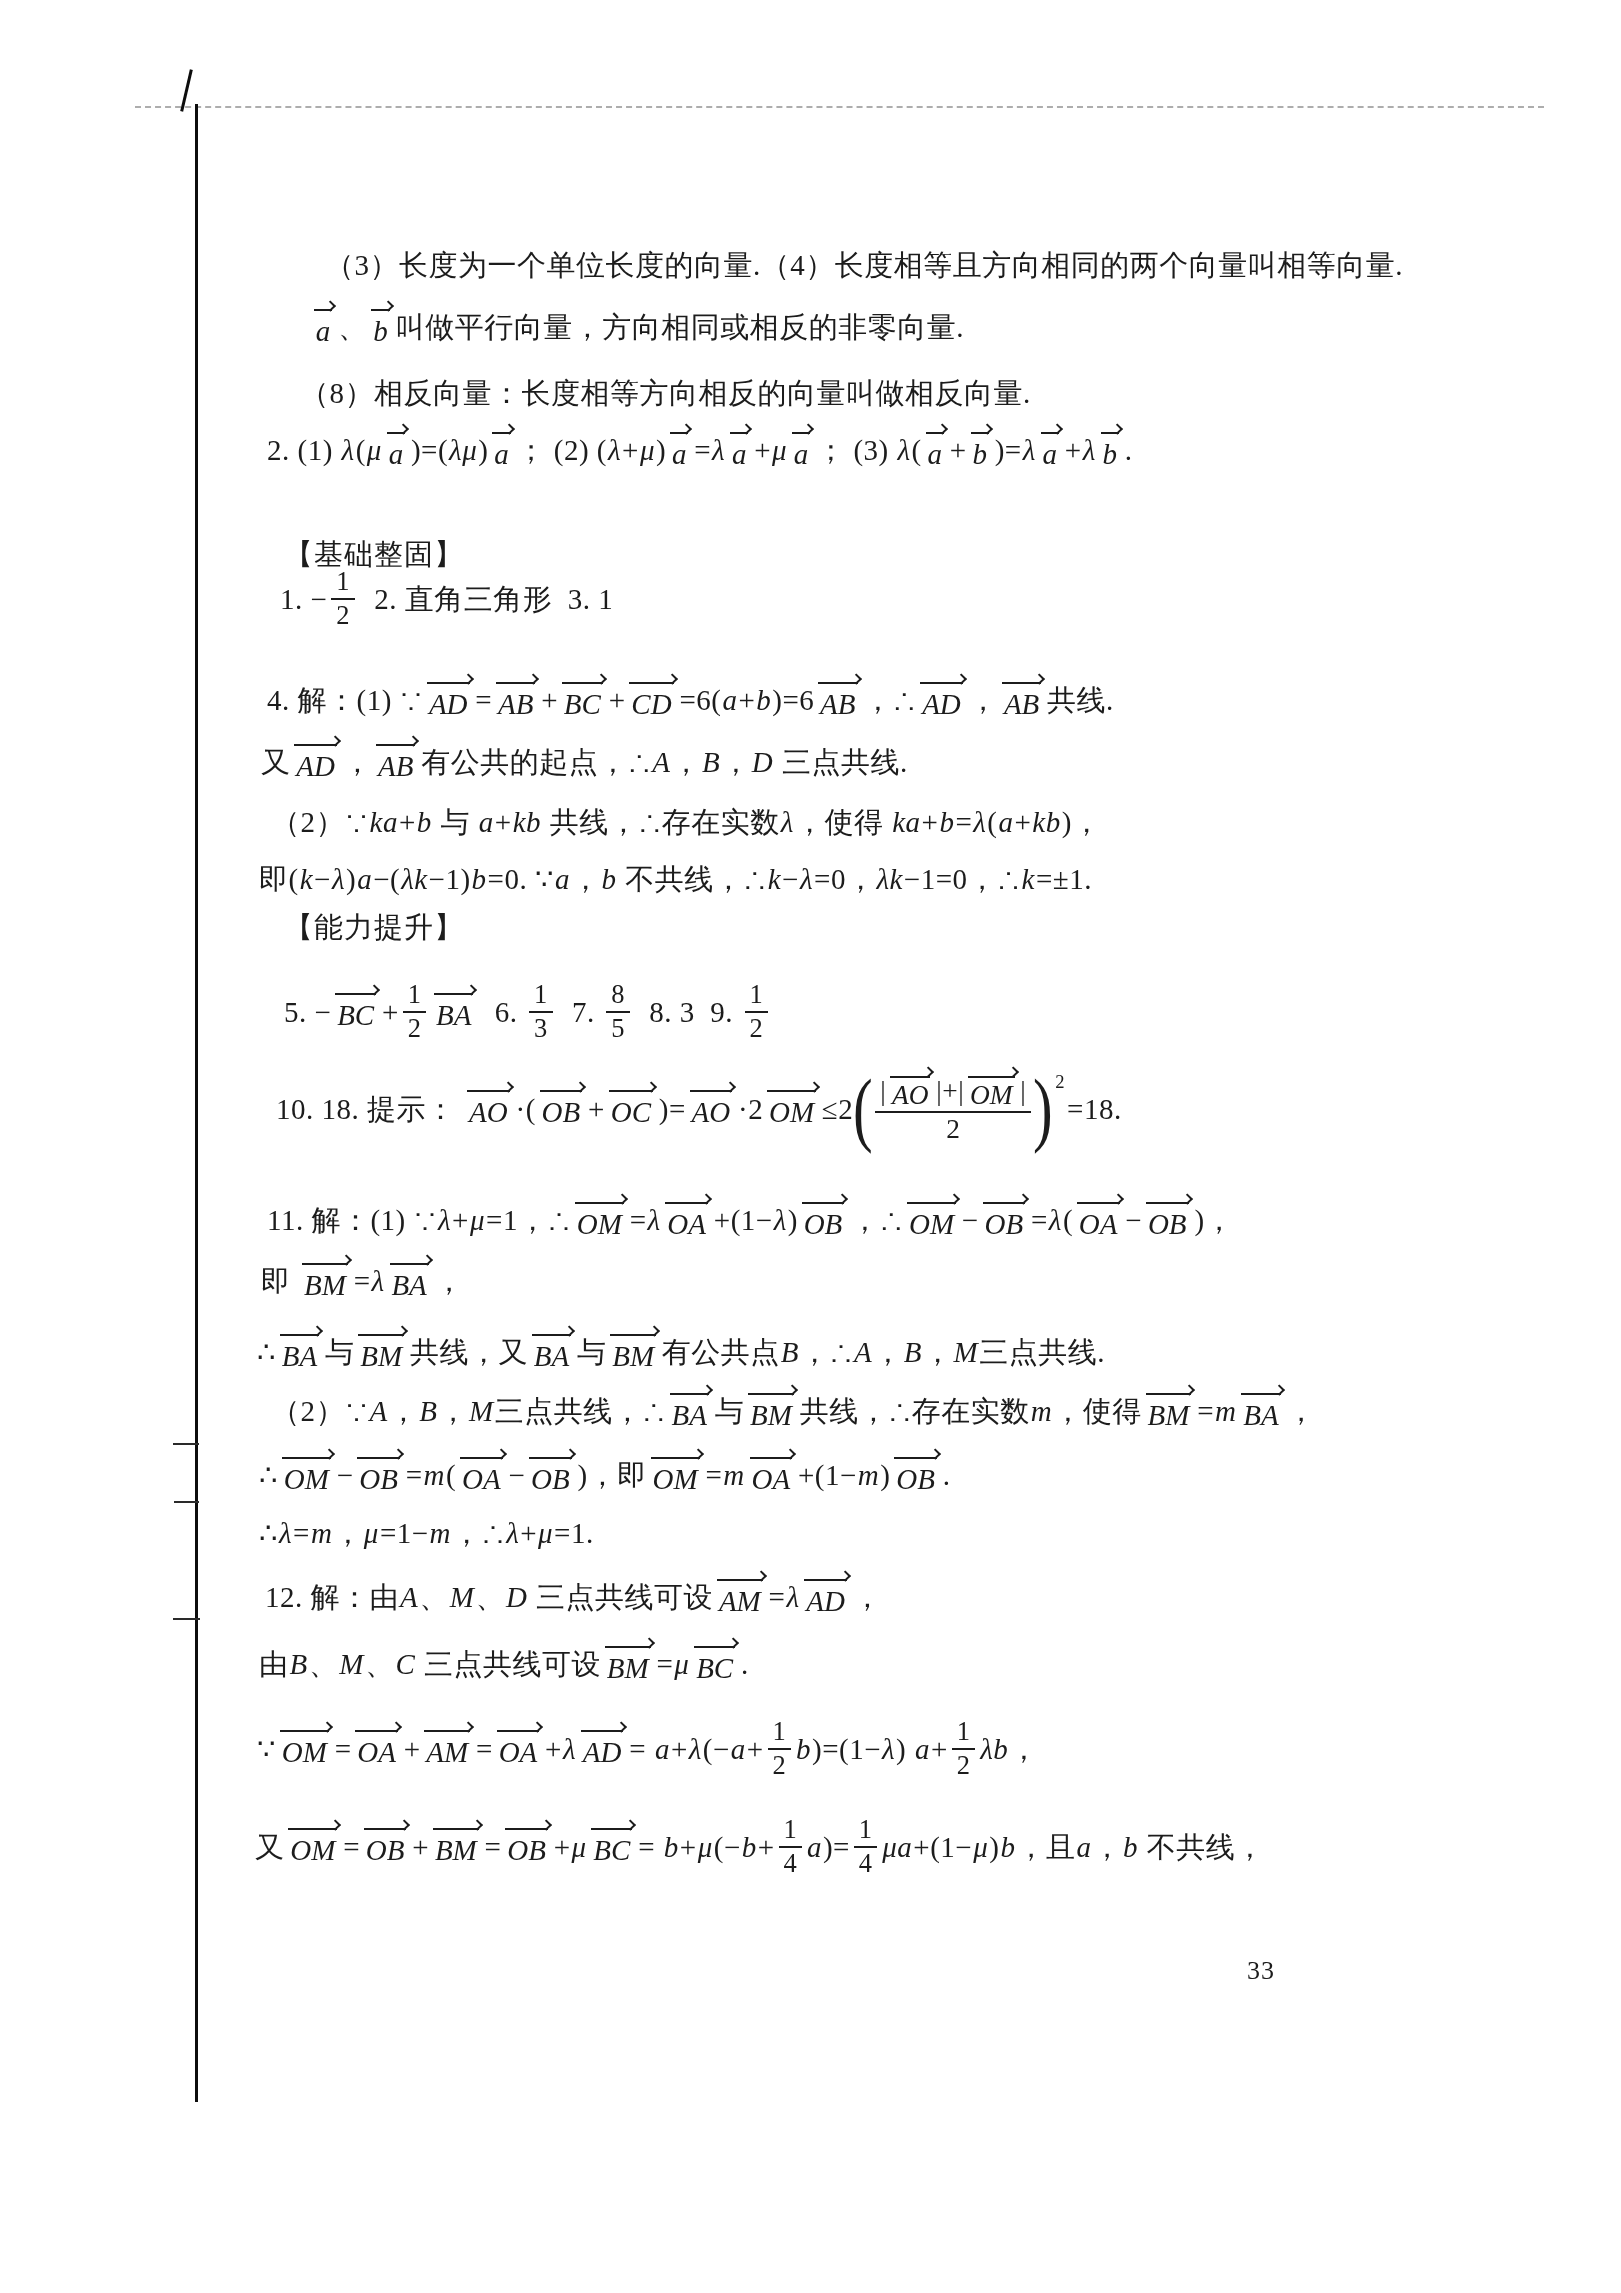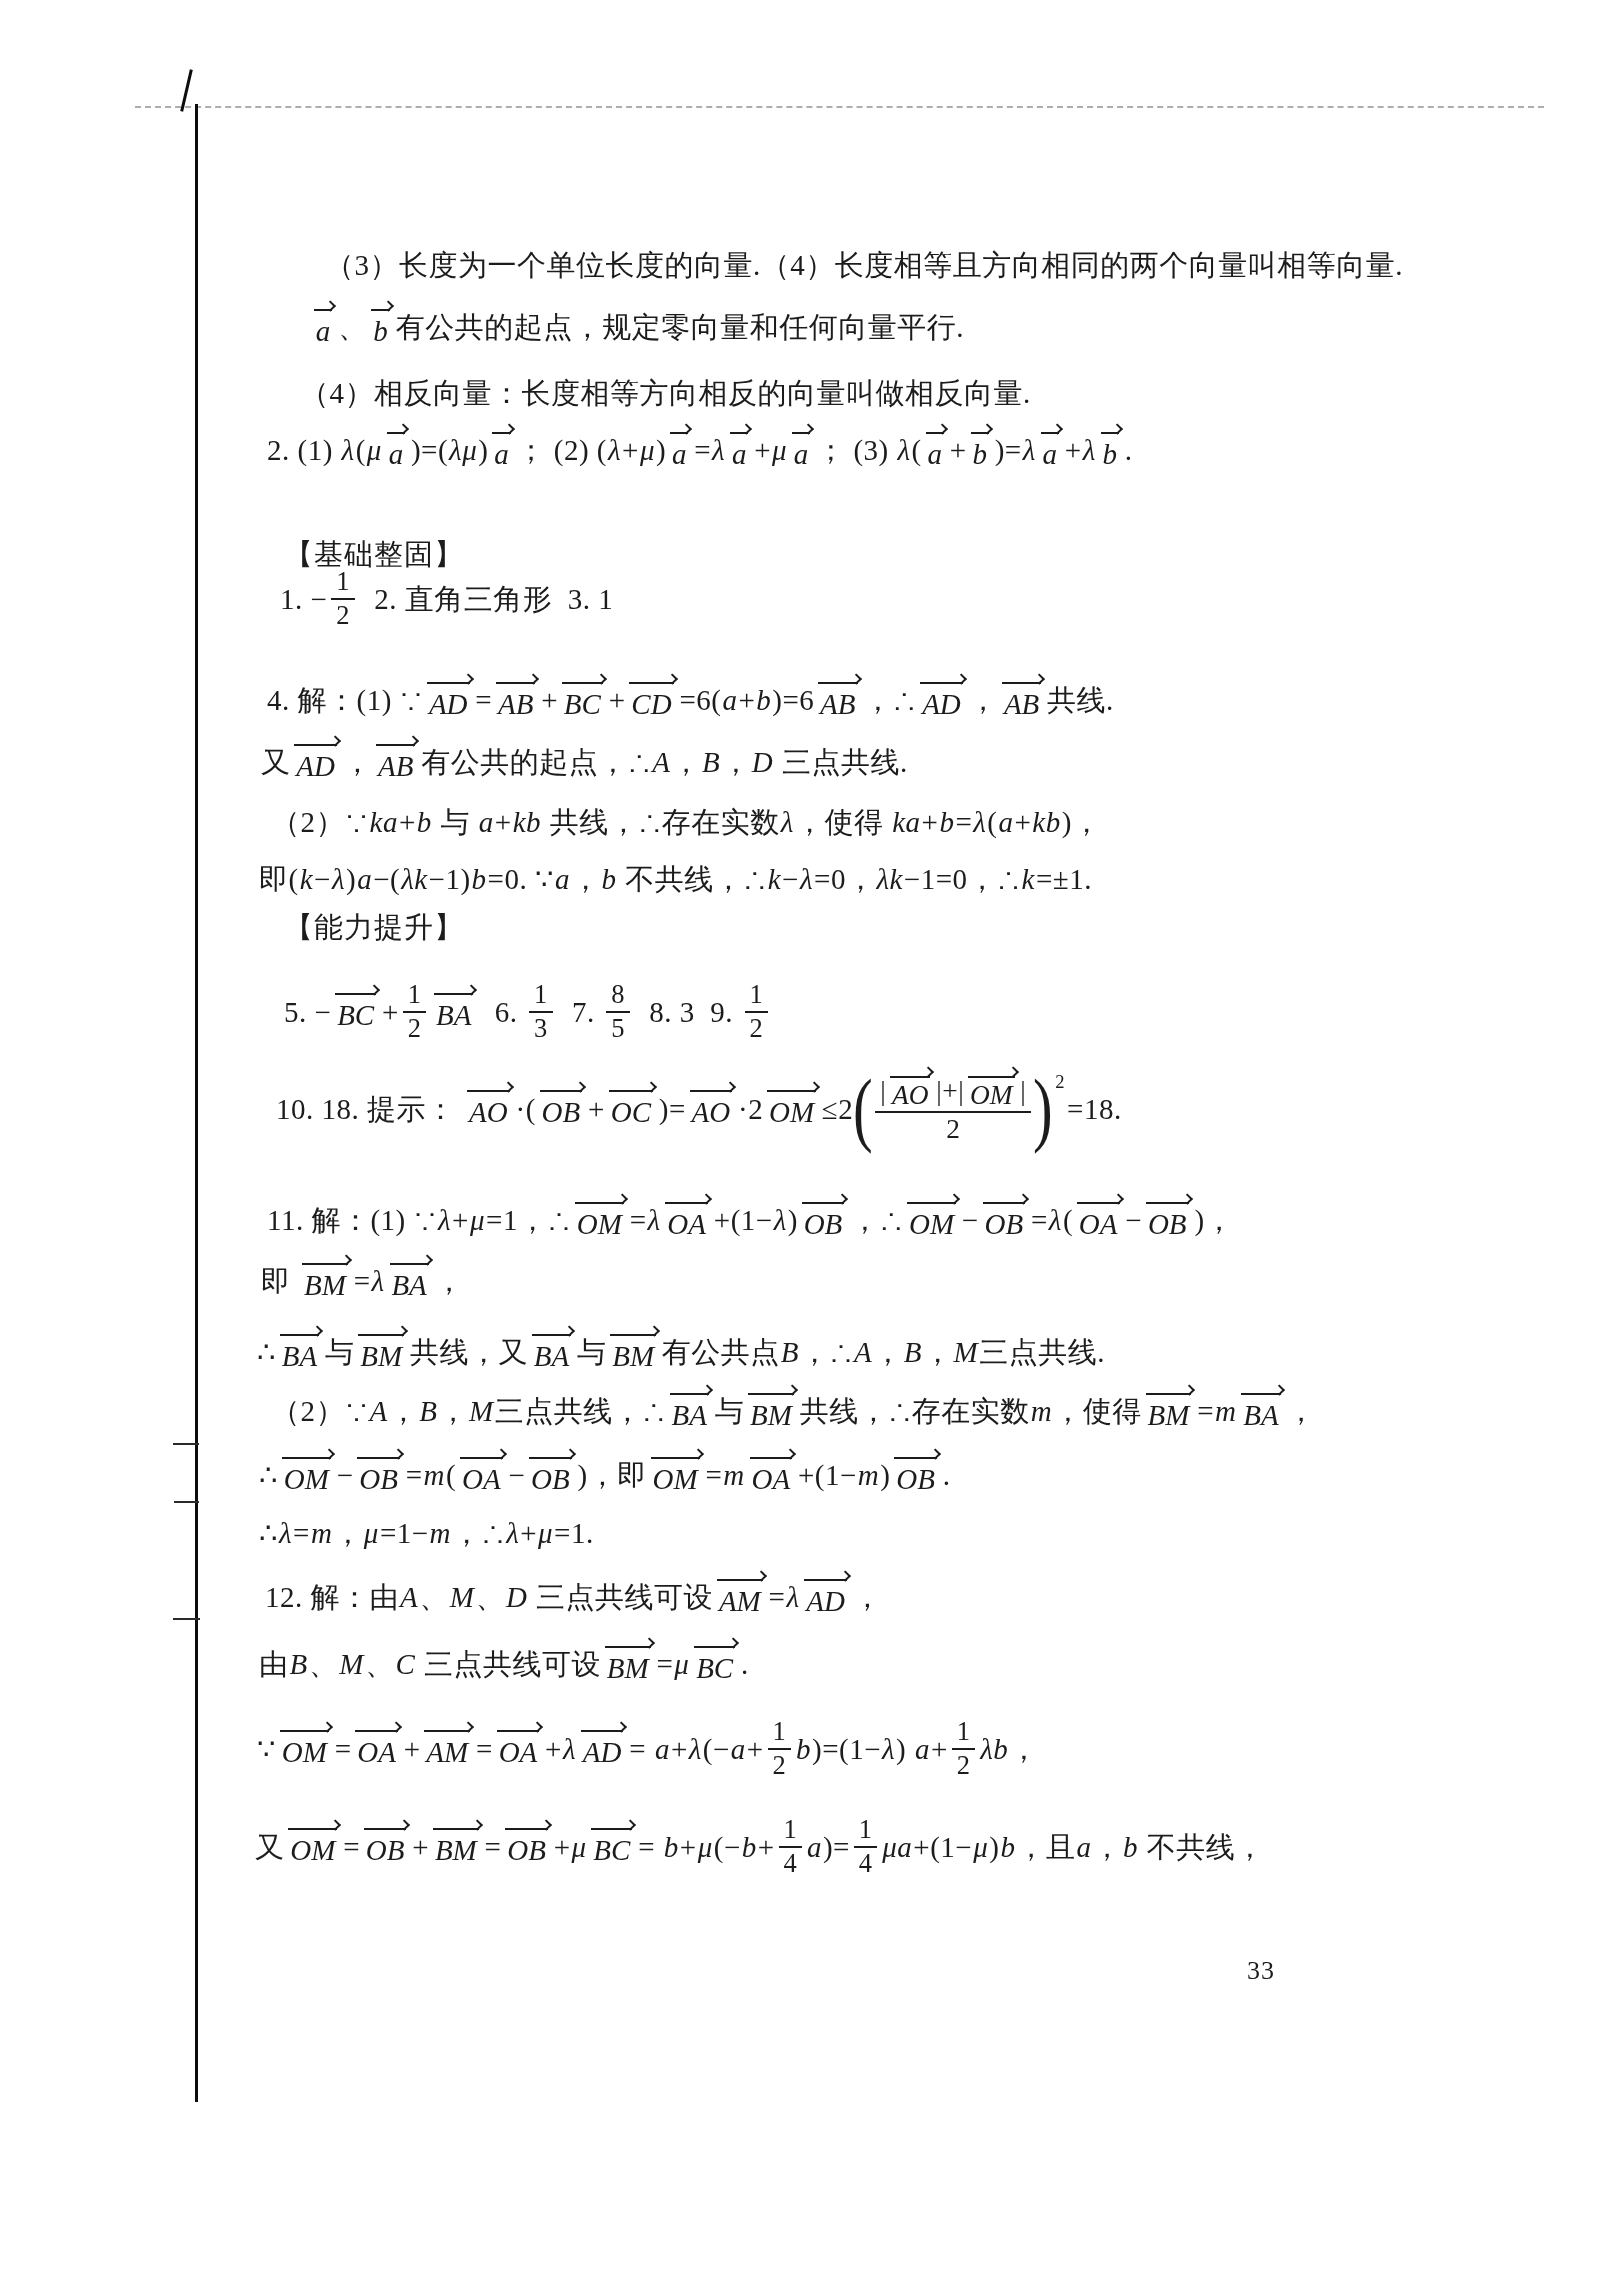--- a/index.html
+++ b/index.html
@@ -57,22 +57,22 @@
 <div class="page">
 
   <div class="dash-top"></div>
   <div class="hook"></div>
   <div class="vrule"></div>
   <div class="tick tick1"></div>
   <div class="tick tick2"></div>
   <div class="tick tick3"></div>
 
   <div class="line" style="left:325px; top:247px;"><span class="t">（3）长度为一个单位长度的向量.（4）长度相等且方向相同的两个向量叫相等向量.</span></div>
-  <div class="line" style="left:310px; top:306px;"><span class="vec"><span class="vin">a</span></span><span class="t">、</span><span class="vec"><span class="vin">b</span></span><span class="t">有公共的起点，规定零向量和任何向量平行.</span></div>
-  <div class="line" style="left:300px; top:375px;"><span class="t">（4）相反向量：长度相等方向相反的向量叫做相反向量.</span></div>
+  <div class="line" style="left:310px; top:306px;"><span class="vec"><span class="vin">a</span></span><span class="t">、</span><span class="vec"><span class="vin">b</span></span><span class="t">叫做平行向量，方向相同或相反的非零向量.</span></div>
+  <div class="line" style="left:300px; top:375px;"><span class="t">（8）相反向量：长度相等方向相反的向量叫做相反向量.</span></div>
   <div class="line" style="left:267px; top:429px;"><span class="t">2. (1) </span><span class="i">λ</span><span class="t">(</span><span class="i">μ</span><span class="vec"><span class="vin">a</span></span><span class="t">)=(</span><span class="i">λμ</span><span class="t">)</span><span class="vec"><span class="vin">a</span></span><span class="t">； (2) (</span><span class="i">λ</span><span class="t">+</span><span class="i">μ</span><span class="t">)</span><span class="vec"><span class="vin">a</span></span><span class="t">=</span><span class="i">λ</span><span class="vec"><span class="vin">a</span></span><span class="t">+</span><span class="i">μ</span><span class="vec"><span class="vin">a</span></span><span class="t">； (3) </span><span class="i">λ</span><span class="t">(</span><span class="vec"><span class="vin">a</span></span><span class="t">+</span><span class="vec"><span class="vin">b</span></span><span class="t">)=</span><span class="i">λ</span><span class="vec"><span class="vin">a</span></span><span class="t">+</span><span class="i">λ</span><span class="vec"><span class="vin">b</span></span><span class="t">.</span></div>
   <div class="line hdr" style="left:284px; top:536px;"><span class="t">【基础整固】</span></div>
   <div class="line" style="left:280px; top:567px;"><span class="t">1. −</span><span class="frac"><span class="num">1</span><span class="den">2</span></span><span class="t">  2. 直角三角形  3. 1</span></div>
   <div class="line" style="left:267px; top:679px;"><span class="t">4. 解：(1) ∵</span><span class="vec"><span class="vin">AD</span></span><span class="t">=</span><span class="vec"><span class="vin">AB</span></span><span class="t">+</span><span class="vec"><span class="vin">BC</span></span><span class="t">+</span><span class="vec"><span class="vin">CD</span></span><span class="t">=6(</span><span class="i">a</span><span class="t">+</span><span class="i">b</span><span class="t">)=6</span><span class="vec"><span class="vin">AB</span></span><span class="t">，∴</span><span class="vec"><span class="vin">AD</span></span><span class="t">，</span><span class="vec"><span class="vin">AB</span></span><span class="t">共线.</span></div>
   <div class="line" style="left:261px; top:741px;"><span class="t">又</span><span class="vec"><span class="vin">AD</span></span><span class="t">，</span><span class="vec"><span class="vin">AB</span></span><span class="t">有公共的起点，∴</span><span class="i">A</span><span class="t">，</span><span class="i">B</span><span class="t">，</span><span class="i">D</span><span class="t"> 三点共线.</span></div>
   <div class="line" style="left:271px; top:804px;"><span class="t">（2）∵</span><span class="i">ka</span><span class="t">+</span><span class="i">b</span><span class="t"> 与 </span><span class="i">a</span><span class="t">+</span><span class="i">kb</span><span class="t"> 共线，∴存在实数</span><span class="i">λ</span><span class="t">，使得 </span><span class="i">ka</span><span class="t">+</span><span class="i">b</span><span class="t">=</span><span class="i">λ</span><span class="t">(</span><span class="i">a</span><span class="t">+</span><span class="i">kb</span><span class="t">)，</span></div>
   <div class="line" style="left:259px; top:861px;"><span class="t">即(</span><span class="i">k</span><span class="t">−</span><span class="i">λ</span><span class="t">)</span><span class="i">a</span><span class="t">−(</span><span class="i">λk</span><span class="t">−1)</span><span class="i">b</span><span class="t">=0. ∵</span><span class="i">a</span><span class="t">，</span><span class="i">b</span><span class="t"> 不共线，∴</span><span class="i">k</span><span class="t">−</span><span class="i">λ</span><span class="t">=0，</span><span class="i">λk</span><span class="t">−1=0，∴</span><span class="i">k</span><span class="t">=±1.</span></div>
   <div class="line hdr" style="left:284px; top:912px;font-family:Liberation Mono, monospace;"><span class="t">【能力提升】</span></div>
   <div class="line" style="left:284px; top:980px;"><span class="t">5. −</span><span class="vec"><span class="vin">BC</span></span><span class="t">+</span><span class="frac"><span class="num">1</span><span class="den">2</span></span><span class="vec"><span class="vin">BA</span></span><span class="t">  6. </span><span class="frac"><span class="num">1</span><span class="den">3</span></span><span class="t">  7. </span><span class="frac"><span class="num">8</span><span class="den">5</span></span><span class="t">  8. 3  9. </span><span class="frac"><span class="num">1</span><span class="den">2</span></span></div>
   <div class="line" style="left:276px; top:1068px;"><span class="t">10. 18. 提示： </span><span class="vec"><span class="vin">AO</span></span><span class="t">·(</span><span class="vec"><span class="vin">OB</span></span><span class="t">+</span><span class="vec"><span class="vin">OC</span></span><span class="t">)=</span><span class="vec"><span class="vin">AO</span></span><span class="t">·2</span><span class="vec"><span class="vin">OM</span></span><span class="t">≤2</span><span class="bigp">(</span><span class="frac bigfrac"><span class="num"><span class="t">|</span><span class="vec"><span class="vin">AO</span></span><span class="t">|+|</span><span class="vec"><span class="vin">OM</span></span><span class="t">|</span></span><span class="den">2</span></span><span class="bigp">)</span><span class="sup">2</span><span class="t">=18.</span></div>

